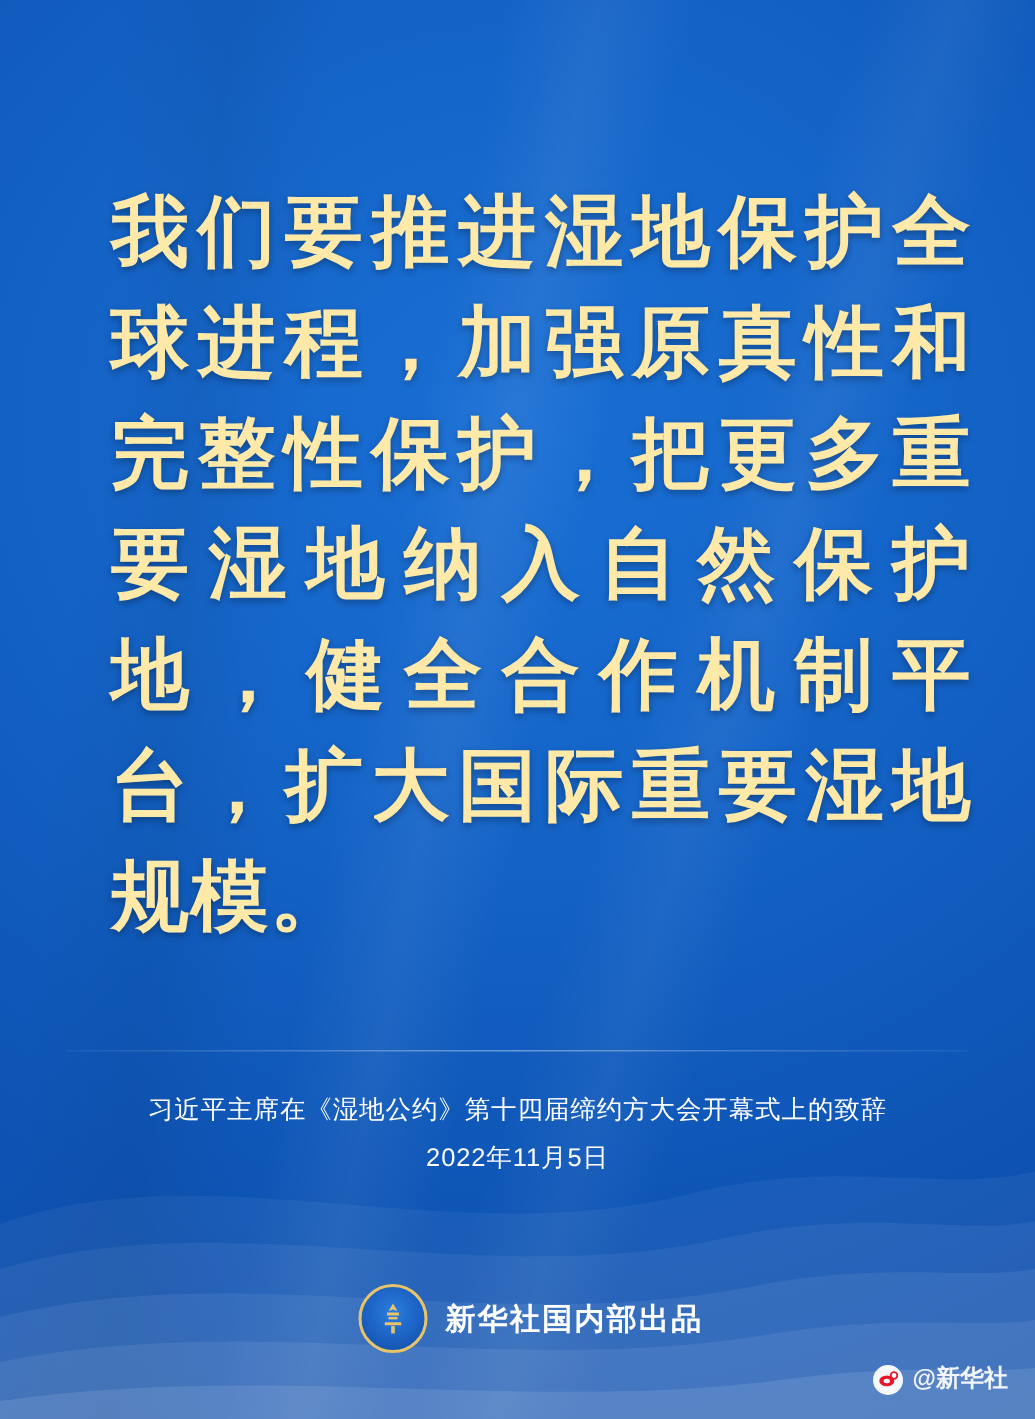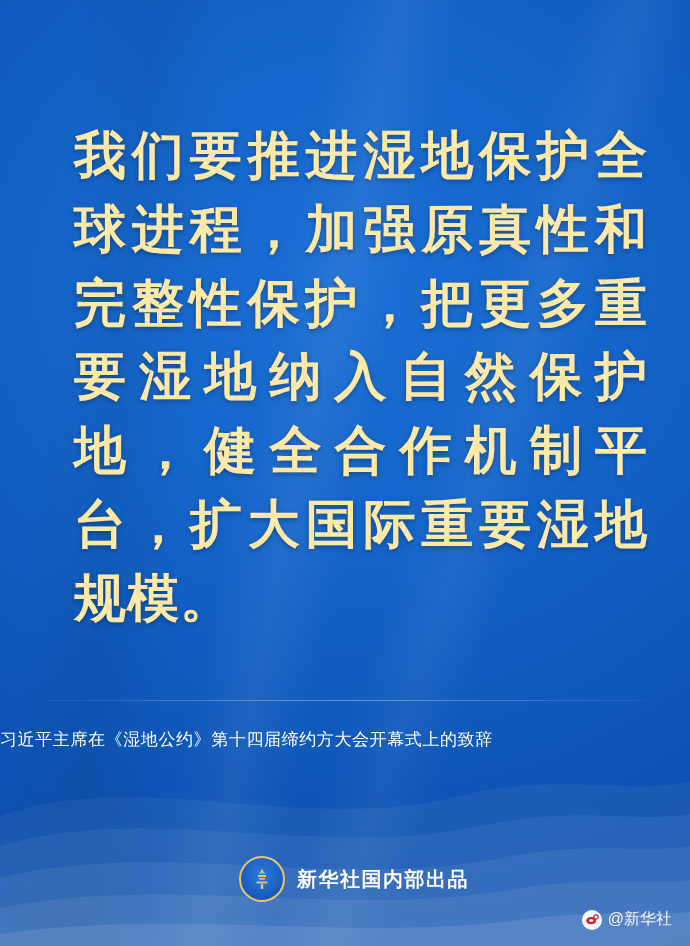--- a/index.html
+++ b/index.html
@@ -74,21 +74,21 @@
     right: 44px;
     top: 700px;
     height: 1px;
     background: linear-gradient(to right, rgba(255,255,255,0.05), rgba(255,255,255,0.38), rgba(255,255,255,0.05));
   }
   .source-block {
     position: absolute;
     left: 0;
     right: 0;
     top: 724px;
-    text-align: left;
+    text-align: center;
     color: #ffffff;
   }
   .source-line {
     font-size: 17px;
     letter-spacing: 0.6px;
     line-height: 1.9;
   }
   .source-date {
     font-size: 17px;
     letter-spacing: 0.6px;
@@ -125,20 +125,21 @@
   }
   .weibo {
     position: absolute;
     right: 18px;
     bottom: 16px;
     display: flex;
     align-items: center;
     gap: 6px;
     color: rgba(255,255,255,0.92);
     font-size: 16px;
+    font-weight: bold;
   }
   .weibo-eye {
     width: 20px;
     height: 20px;
     border-radius: 50%;
     background: rgba(255,255,255,0.95);
     display: flex;
     align-items: center;
     justify-content: center;
   }
@@ -162,20 +163,21 @@
   </div>
 
   <div class="content">
 
     <div class="headline">我们要推进湿地保护全球进程，加强原真性和完整性保护，把更多重要湿地纳入自然保护地，健全合作机制平台，扩大国际重要湿地规模。</div>
 
     <div class="divider"></div>
 
     <div class="source-block">
       <div class="source-line">习近平主席在《湿地公约》第十四届缔约方大会开幕式上的致辞</div>
+      <div class="source-date">2022年11月5日</div>
     </div>
 
     <div class="footer">
       <div class="emblem">
         <svg width="26" height="26" viewBox="0 0 26 26">
           <path d="M13 3 L16 8 L13 7 L10 8 Z" fill="#e8c36a"></path>
           <rect x="9" y="9" width="8" height="2" fill="#e8c36a"></rect>
           <rect x="10" y="12" width="6" height="1.6" fill="#e8c36a"></rect>
           <rect x="7.5" y="15.5" width="11" height="2" fill="#e8c36a"></rect>
           <rect x="11.8" y="18" width="2.4" height="5" fill="#e8c36a"></rect>

